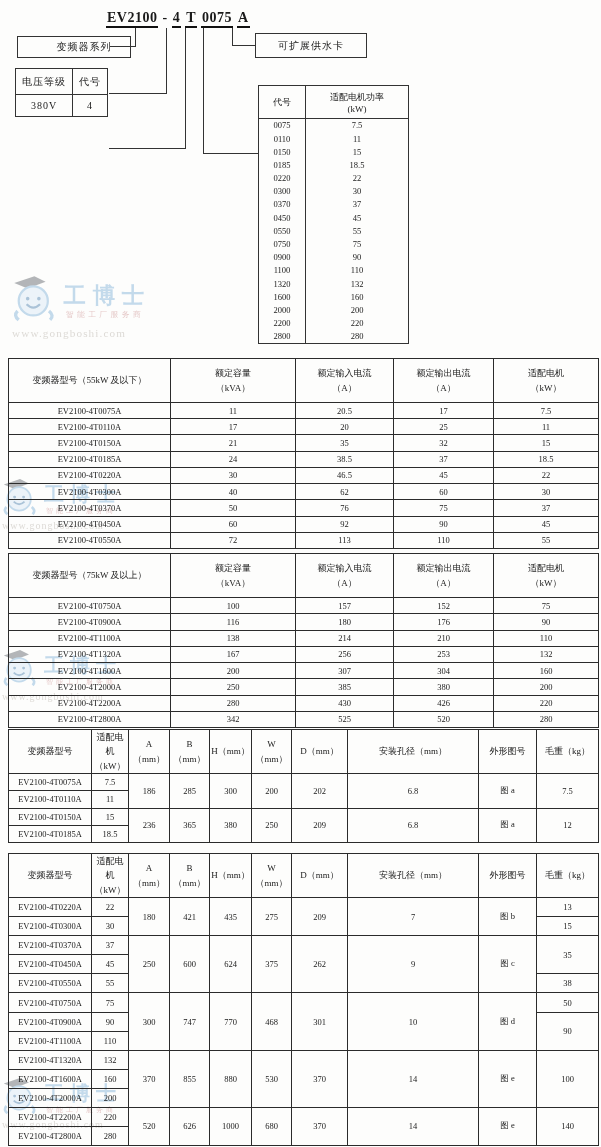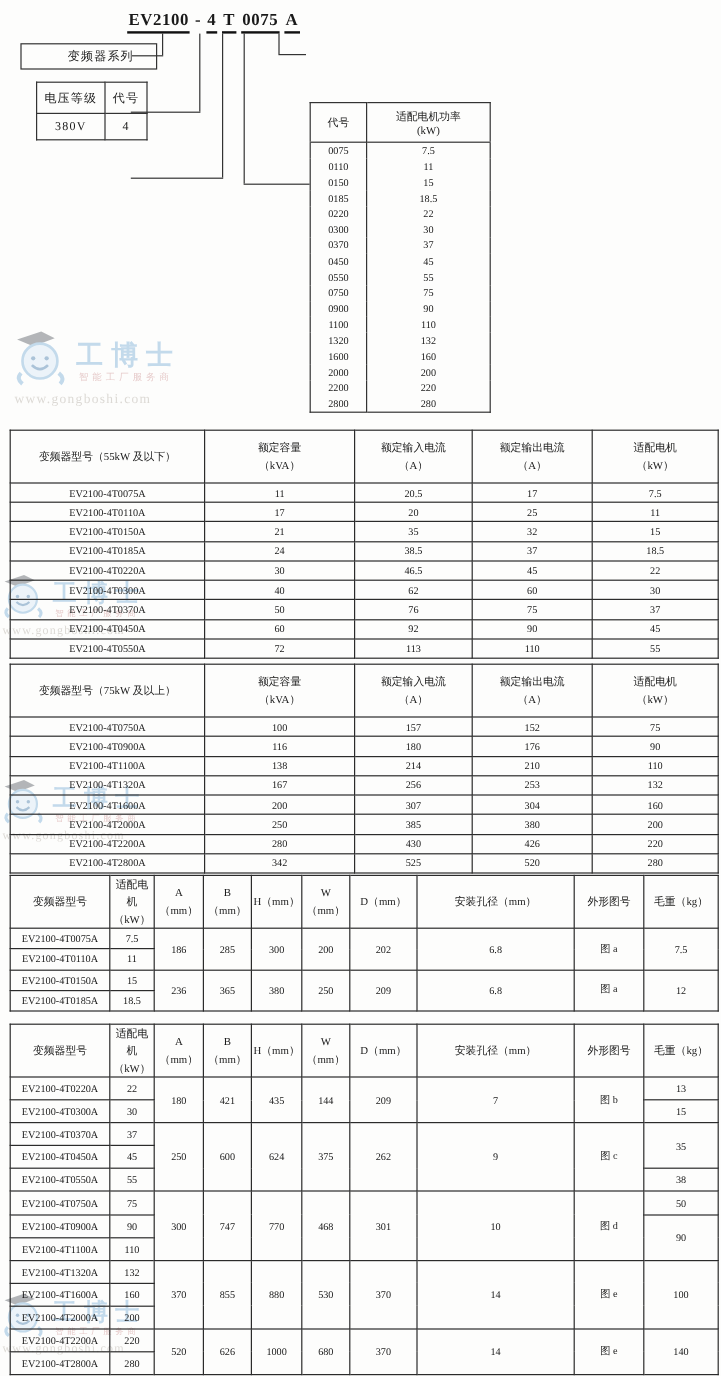--- a/index.html
+++ b/index.html
@@ -10,21 +10,21 @@
   .model-title{position:absolute;left:106px;top:10px;font-size:14px;font-weight:bold;letter-spacing:.5px;white-space:nowrap;z-index:2;}
   .model-title span{display:inline-block;margin-right:4px;}
   .model-title .u{border-bottom:2px solid #111;padding:0 1px 0 1px;}
 
   .dbox{position:absolute;border:1px solid #333;display:flex;align-items:center;justify-content:center;font-size:10px;background:transparent;z-index:2;letter-spacing:1px;}
   .box-series{left:17px;top:36px;width:92px;height:20px;padding-left:20px;}
   .box-watercard{left:255px;top:33px;width:110px;height:23px;}
 
   table.mini{position:absolute;border-collapse:collapse;table-layout:fixed;z-index:2;}
   table.mini th,table.mini td{border:1px solid #333;font-size:10px;font-weight:normal;text-align:center;padding:0;letter-spacing:1px;}
-  .tbl-voltage{left:30px;top:68px;}
+  .tbl-voltage{left:15px;top:68px;}
   .tbl-voltage tr:first-child th{height:25px;}
   .tbl-voltage tr:last-child td{height:21px;}
   .tbl-input{left:18px;top:123px;}
   .tbl-input tr:first-child th{height:21px;}
   .tbl-input tr:last-child td{height:17px;}
   .cw1{width:56px;} .cw2{width:34px;}
 
   
   table.codes{position:absolute;left:258px;top:85px;border-collapse:collapse;table-layout:fixed;border:1px solid #333;z-index:2;}
   table.codes th{border-bottom:1px solid #333;font-size:9px;font-weight:normal;text-align:center;white-space:pre-line;height:32px;padding:0 1px;}
@@ -61,20 +61,21 @@
 </head>
 <body>
 
 <div class="page">
 
   <div class="model-title">
     <span class="u">EV2100</span><span>-</span><span class="u">4</span><span class="u">T</span><span class="u">0075</span><span class="u">A</span>
   </div>
 
   <div class="dbox box-series">变频器系列</div>
+  <div class="dbox box-watercard">可扩展供水卡</div>
 
   <table class="mini tbl-voltage">
     <tbody>
         <tr>
       <th class="cw1">电压等级</th>
       <th class="cw2">代号</th>
     </tr>
     <tr>
       <td>380V</td>
       <td>4</td>
@@ -437,21 +438,21 @@
           <th>毛重（kg）</th>
         </tr>
       </thead>
       <tbody>
         <tr>
           <td>EV2100-4T0220A</td>
           <td>22</td>
           <td rowspan="2">180</td>
           <td rowspan="2">421</td>
           <td rowspan="2">435</td>
-          <td rowspan="2">144</td>
+          <td rowspan="2">275</td>
           <td rowspan="2">209</td>
           <td rowspan="2">7</td>
           <td rowspan="2">图 b</td>
           <td>13</td>
         </tr>
         <tr>
           <td>EV2100-4T0300A</td>
           <td>30</td>
           <td>15</td>
         </tr>

